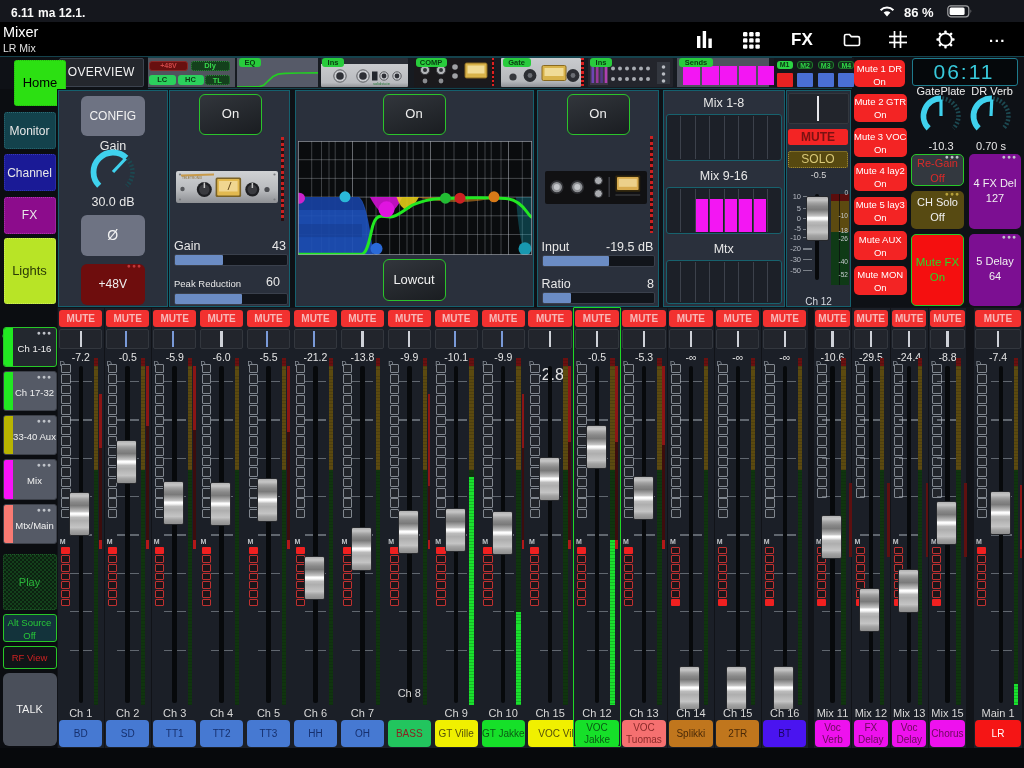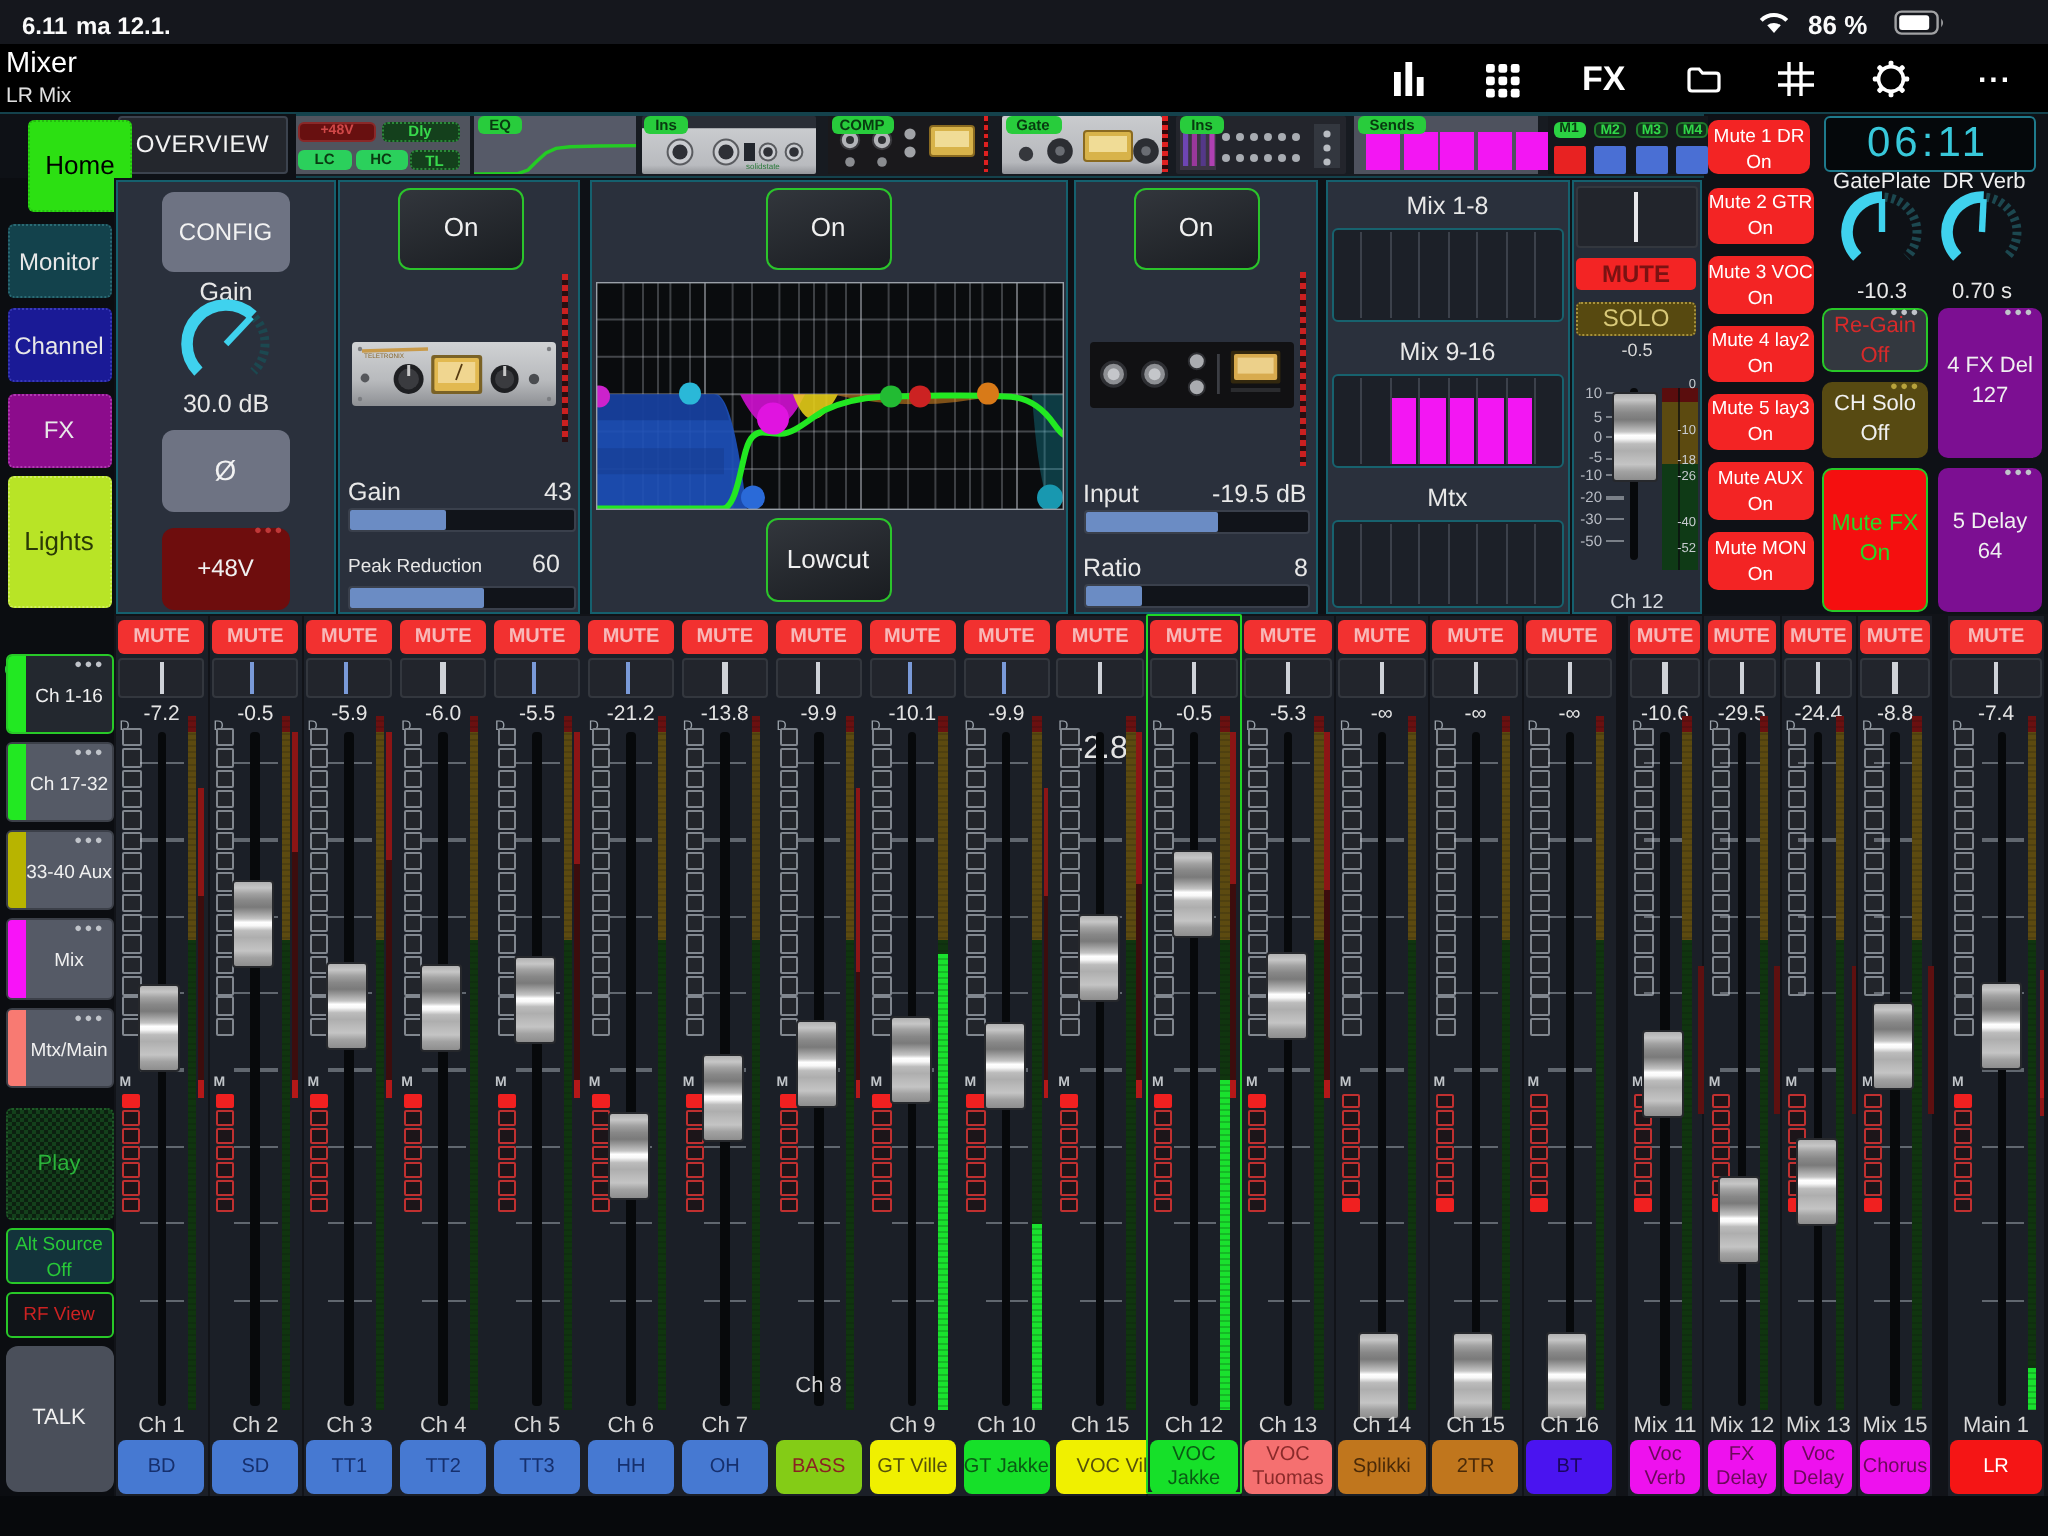--- a/index.html
+++ b/index.html
@@ -805,21 +805,21 @@
 <div class="tx" style="left:388.3px;top:537.5px;font-size:7px;color:#c0c4c8;font-weight:bold">M</div>
 <div class="rqf" style="left:389.5px;top:546.5px"></div>
 <div class="rq" style="left:389.5px;top:555.2px"></div>
 <div class="rq" style="left:389.5px;top:563.9px"></div>
 <div class="rq" style="left:389.5px;top:572.6px"></div>
 <div class="rq" style="left:389.5px;top:581.3px"></div>
 <div class="rq" style="left:389.5px;top:590.0px"></div>
 <div class="rq" style="left:389.5px;top:598.7px"></div>
 <div class="cap" style="left:397.8px;top:510.0px"></div>
 <div class="tx ctr" style="left:385.3px;top:687px;width:48.0px;font-size:11px;color:#d8d8d8">Ch 8</div>
-<div class="namebtn" style="left:387.6px;top:720.4px;width:43.4px;height:26.3px;background:#84cc16;color:#8a2222">BASS</div>
+<div class="namebtn" style="left:387.6px;top:720.4px;width:43.4px;height:26.3px;background:#22c55e;color:#8a2222">BASS</div>
 <div class="a" style="left:433.0px;top:307.5px;width:46.6px;height:440px;background:#1b1f27"></div>
 <div class="mute-s" style="left:434.5px;top:309.5px;width:43.4px;height:17.5px;line-height:17.5px">MUTE</div>
 <div class="panbox" style="left:434.5px;top:329.3px;width:43.4px;height:19.5px"></div>
 <div class="a" style="left:453.5px;top:331.3px;width:2.4px;height:15.5px;background:#7a9ad8"></div>
 <div class="tx ctr" style="left:434.2px;top:350.5px;width:44.0px;font-size:10.5px;color:#e4e4e4">-10.1</div>
 <div class="tx" style="left:435.2px;top:359.5px;font-size:7px;color:#9aa2aa">D</div>
 <div class="sq" style="left:436.4px;top:363.8px"></div>
 <div class="sq" style="left:436.4px;top:374.2px"></div>
 <div class="sq" style="left:436.4px;top:384.5px"></div>
 <div class="sq" style="left:436.4px;top:394.9px"></div>

